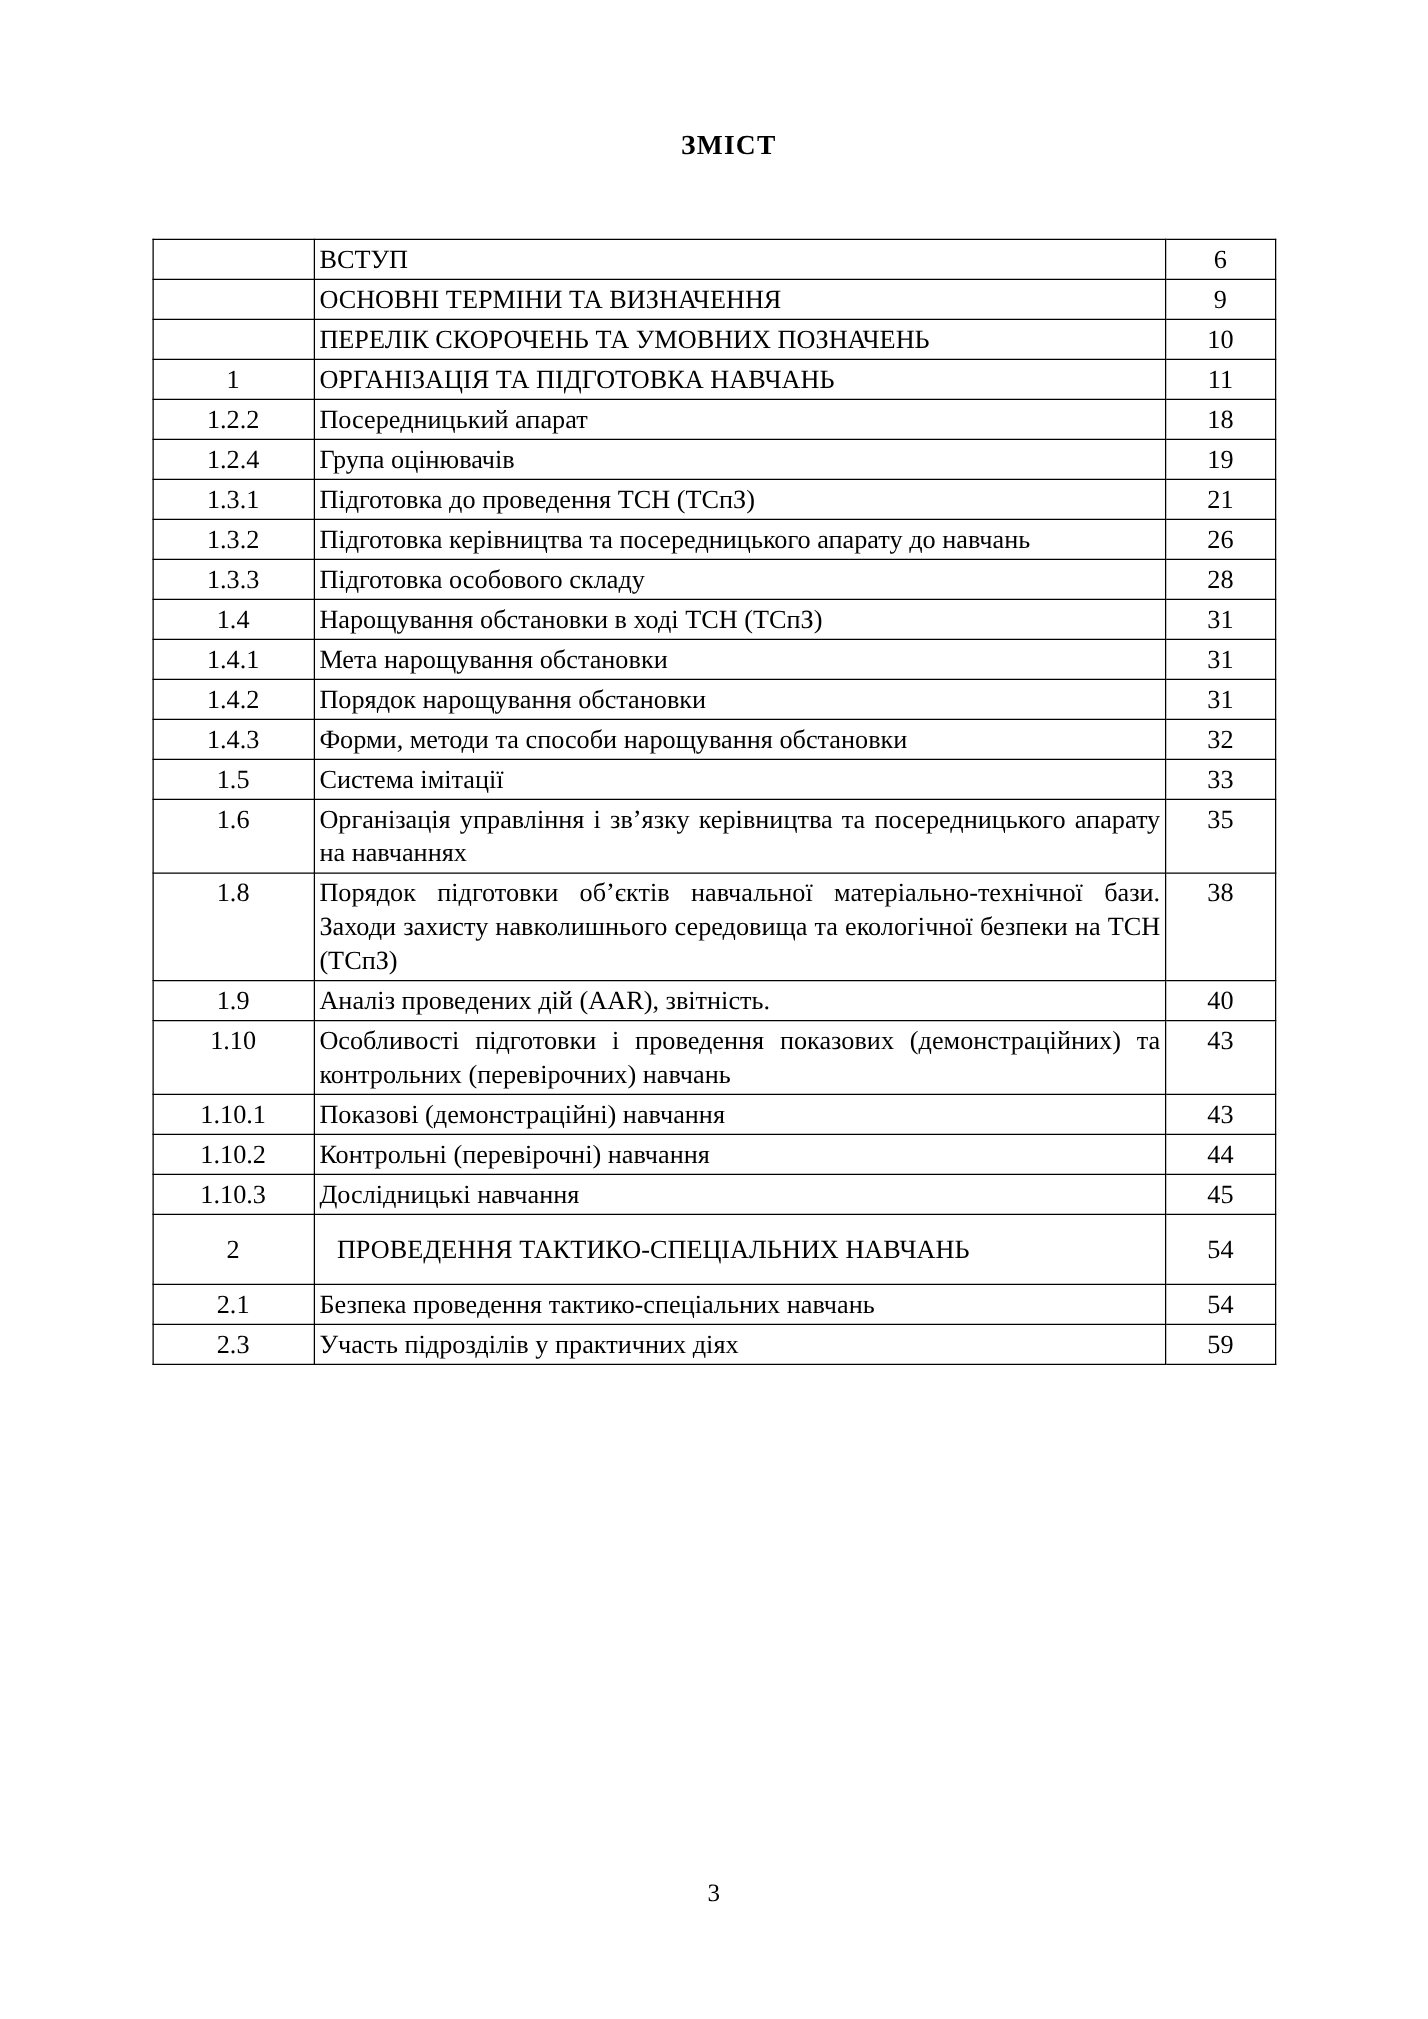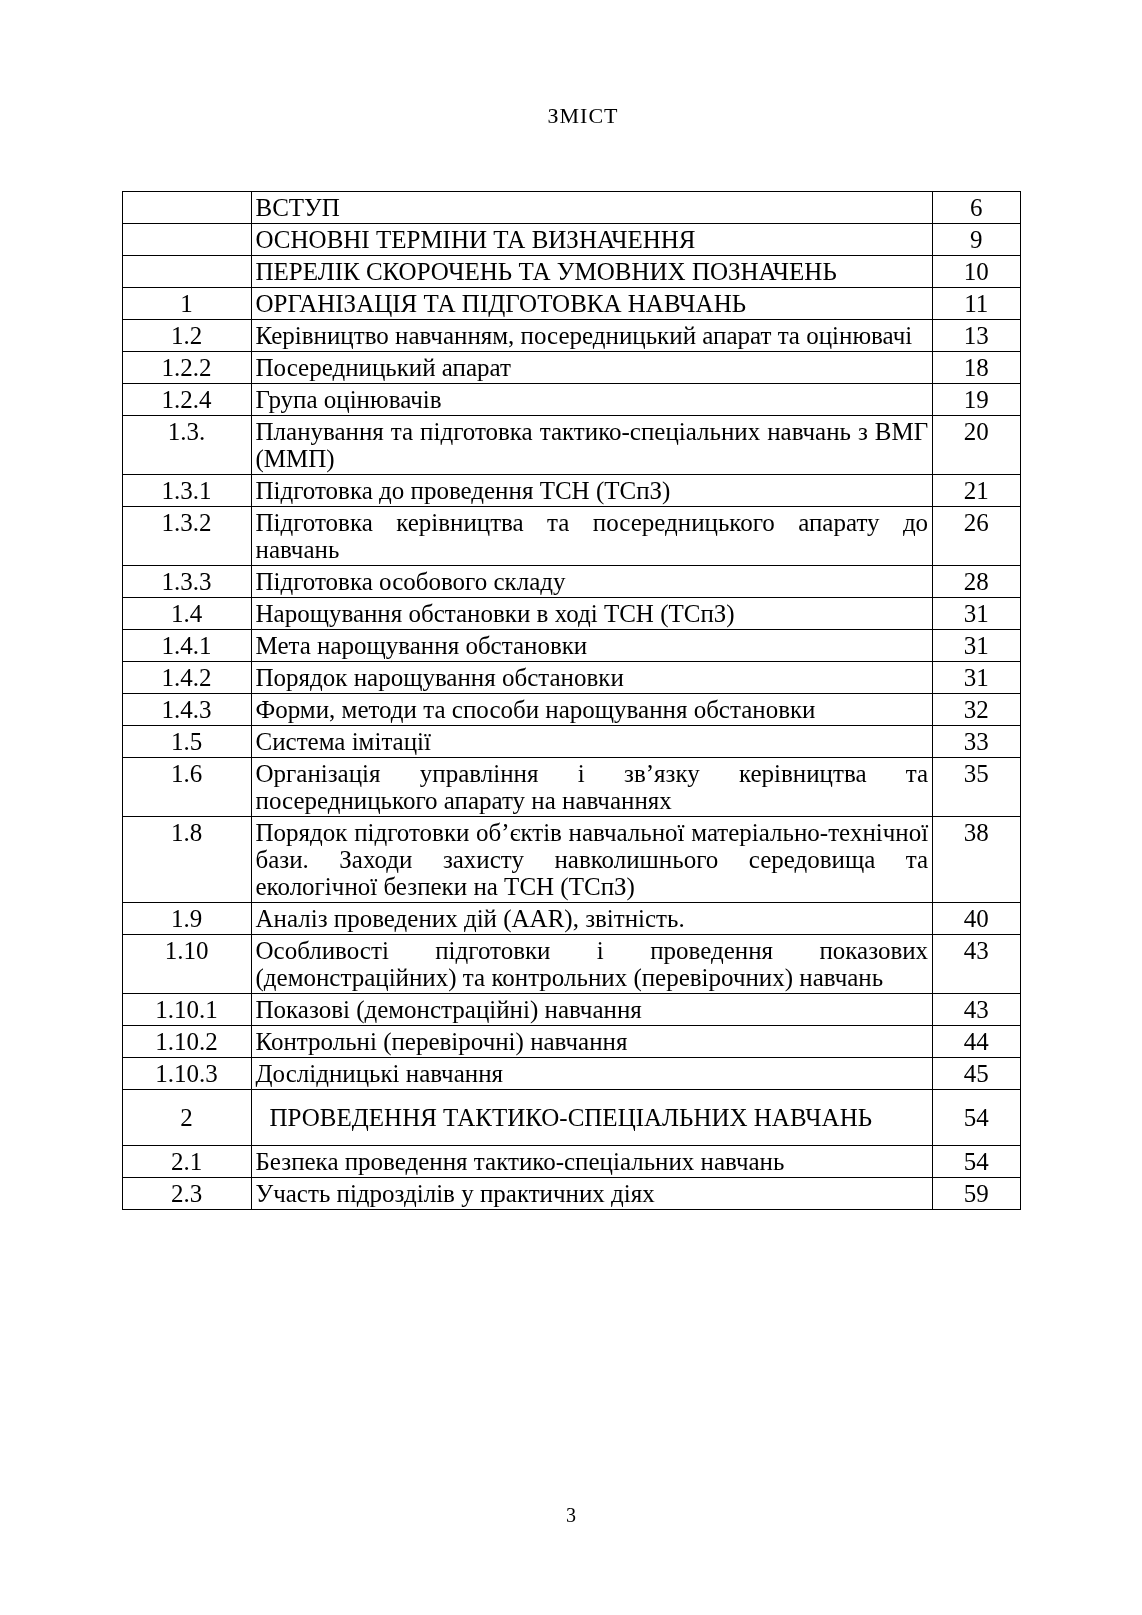--- a/index.html
+++ b/index.html
@@ -15,30 +15,30 @@
     font-family: "Liberation Serif", "DejaVu Serif", serif;
     color: #000000;
     box-sizing: border-box;
     overflow: hidden;
   }
   .doc-title {
     margin: 0;
     padding-top: 103px;
     text-align: center;
     font-size: 22px;
-    font-weight: normal;
+    font-weight: bold;
     letter-spacing: 1px;
     padding-left: 24px;
   }
   table.toc {
     border-collapse: collapse;
     table-layout: fixed;
     width: 899px;
     margin: 62px auto 0 auto;
-    font-size: 25px;
+    font-size: 21px;
     line-height: 27px;
     padding-left: 45px;
   }
   table.toc td {
     border: 1px solid #000000;
     vertical-align: top;
     padding: 2px 4px;
   }
   td.col-num {
     width: 118px;
@@ -93,38 +93,28 @@
     <td class="col-num"></td>
     <td class="col-title">ПЕРЕЛІК СКОРОЧЕНЬ ТА УМОВНИХ ПОЗНАЧЕНЬ</td>
     <td class="col-page">10</td>
   </tr>
         <tr>
     <td class="col-num">1</td>
     <td class="col-title">ОРГАНІЗАЦІЯ ТА ПІДГОТОВКА НАВЧАНЬ</td>
     <td class="col-page">11</td>
   </tr>
         <tr>
-    <td class="col-num">1.2</td>
-    <td class="col-title">Керівництво навчанням, посередницький апарат та оцінювачі</td>
-    <td class="col-page">13</td>
-  </tr>
-        <tr>
     <td class="col-num">1.2.2</td>
     <td class="col-title">Посередницький апарат</td>
     <td class="col-page">18</td>
   </tr>
         <tr>
     <td class="col-num">1.2.4</td>
     <td class="col-title">Група оцінювачів</td>
     <td class="col-page">19</td>
-  </tr>
-        <tr>
-    <td class="col-num">1.3.</td>
-    <td class="col-title">Планування та підготовка тактико-спеціальних навчань з ВМГ (ММП)</td>
-    <td class="col-page">20</td>
   </tr>
         <tr>
     <td class="col-num">1.3.1</td>
     <td class="col-title">Підготовка до проведення ТСН (ТСпЗ)</td>
     <td class="col-page">21</td>
   </tr>
         <tr>
     <td class="col-num">1.3.2</td>
     <td class="col-title">Підготовка керівництва та посередницького апарату до навчань</td>
     <td class="col-page">26</td>

